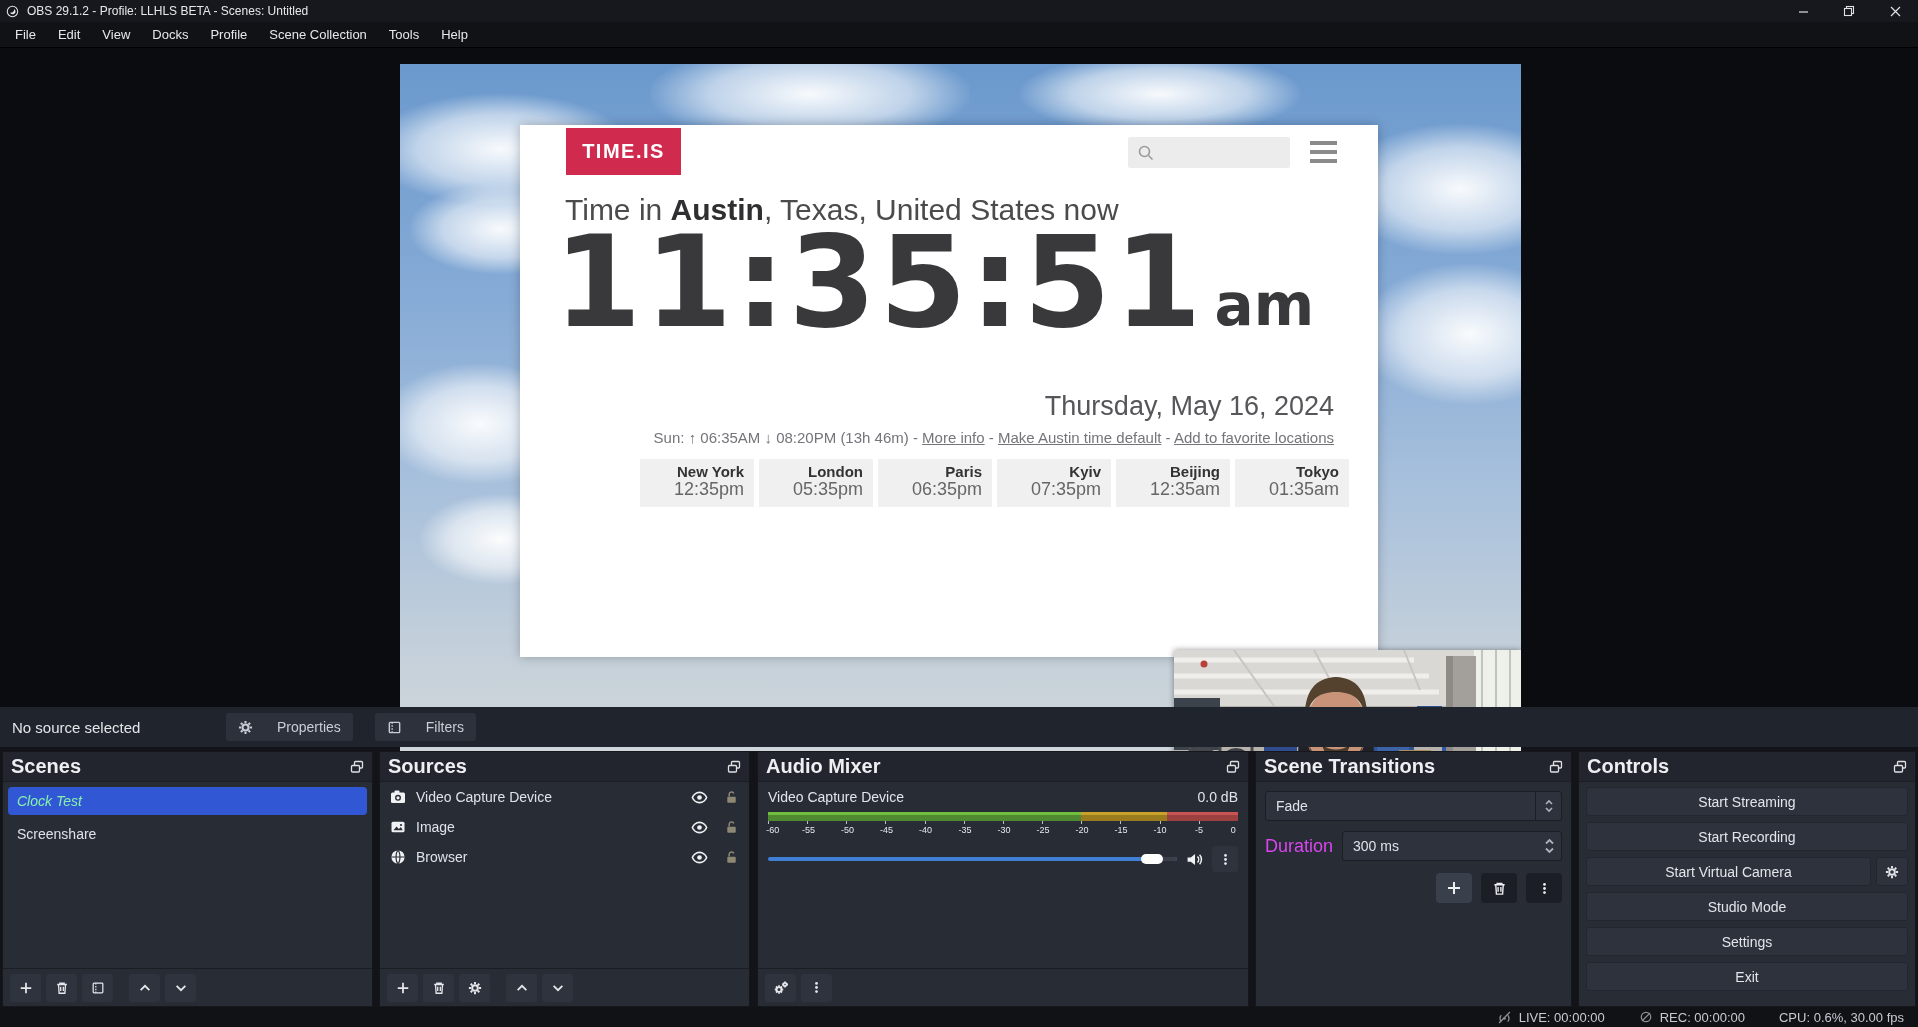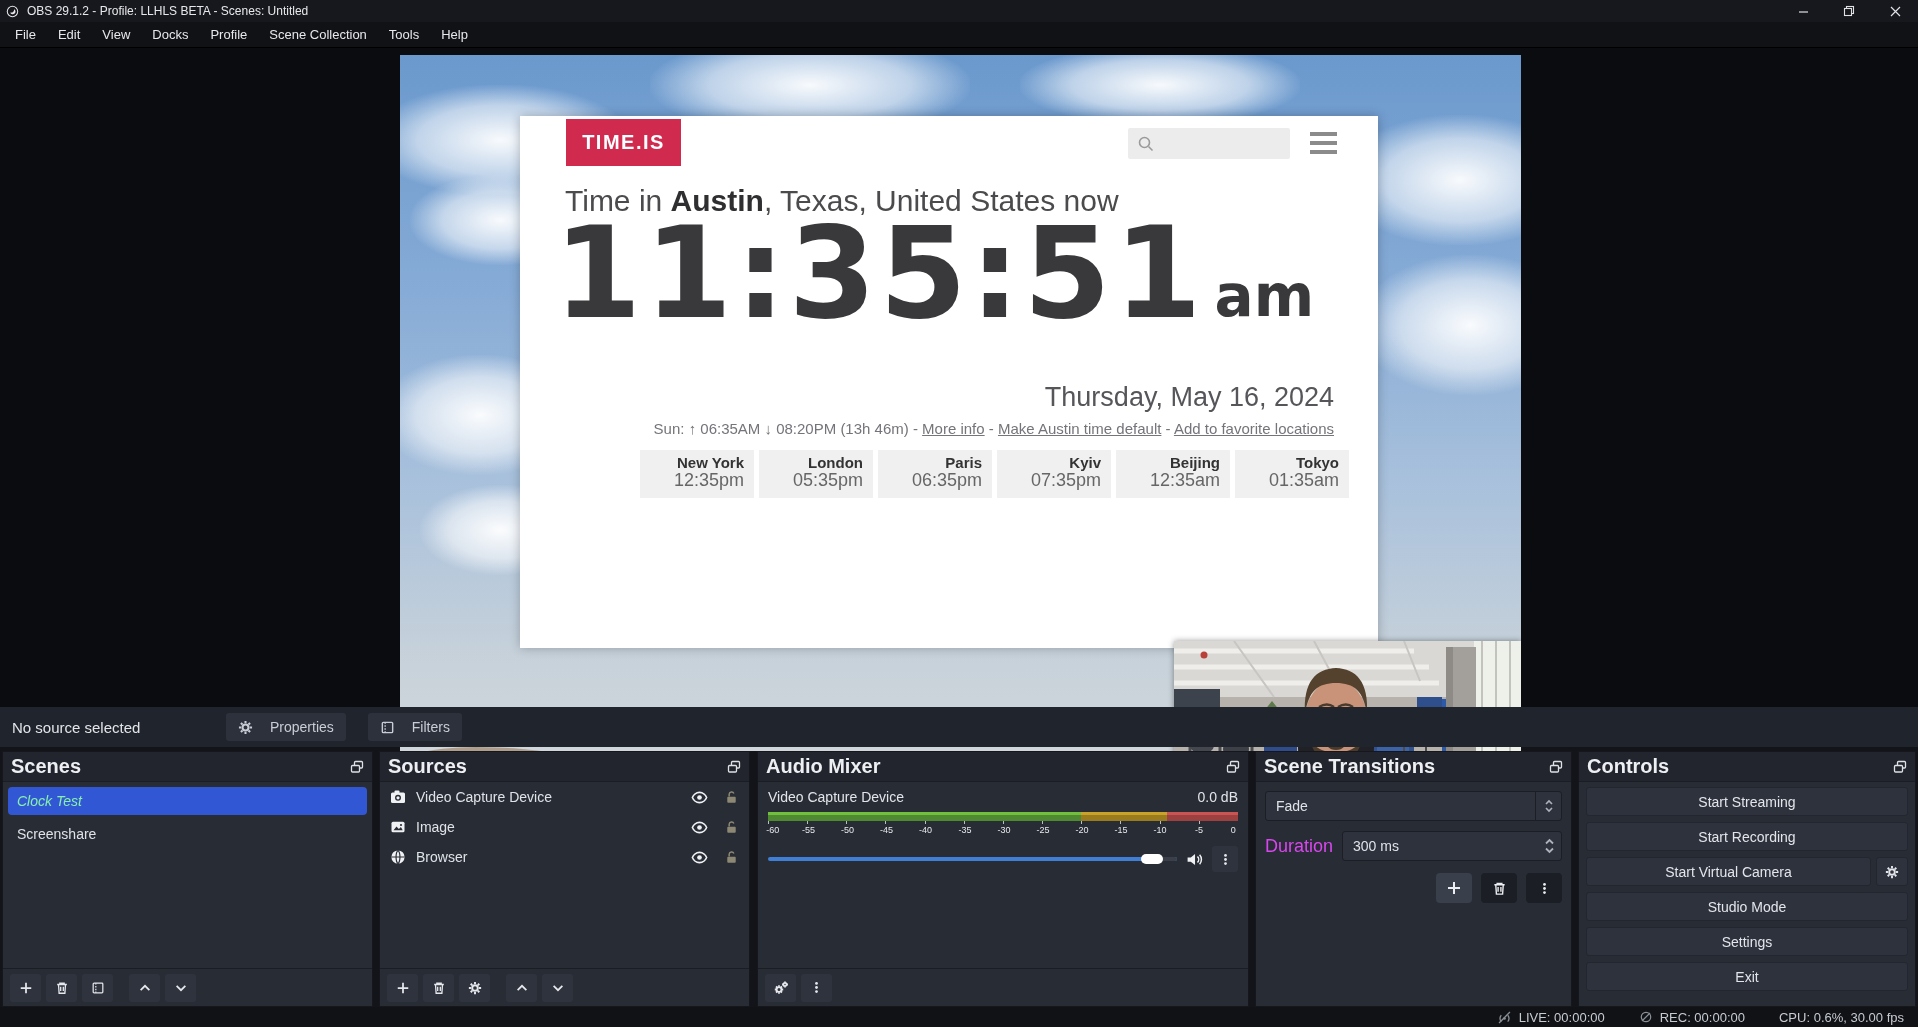--- a/index.html
+++ b/index.html
@@ -14,21 +14,21 @@
   .win-btns { margin-left:auto; display:flex; height:22px; }
   .win-btn { width:46px; height:22px; display:flex; align-items:center; justify-content:center; color:#dfe1e5; }
 
   
   .menubar { position:absolute; top:22px; left:0; right:0; height:26px; background:#101216;
              display:flex; align-items:center; padding-left:4px; border-bottom:1px solid #000; }
   .menu-item { padding:0 11px; line-height:26px; font-size:13px; color:#e7e8eb; }
 
   
   .preview { position:absolute; top:48px; left:0; right:0; height:659px; background:#0b0c10; }
-  .canvas { position:absolute; left:400px; top:7px; width:1121px; height:784px; overflow:hidden;
+  .canvas { position:absolute; left:400px; top:16px; width:1121px; height:784px; overflow:hidden;
             background:linear-gradient(180deg,#6b99cd 0%,#86abd6 30%,#a9c1dc 55%,#c8d2da 78%,#d9dcdd 100%); }
   .cloud { position:absolute; background:radial-gradient(ellipse at center, rgba(255,255,255,.95) 0%, rgba(255,255,255,.55) 45%, rgba(255,255,255,0) 72%); }
   .desert-far { position:absolute; bottom:58px; left:-10px; width:200px; height:34px; background:#a8947c;
                 border-radius:60% 80% 0 0 / 100% 90% 0 0; opacity:.85; }
   .desert-far2 { position:absolute; bottom:60px; left:120px; width:260px; height:22px; background:#b3a189;
                  border-radius:50% 70% 0 0 / 100% 100% 0 0; opacity:.8; }
   .dunes { position:absolute; bottom:0; left:0; right:0; height:70px;
            background:linear-gradient(180deg,#84765d 0%,#6d6049 40%,#544a39 100%); }
   .dune-hump { position:absolute; bottom:28px; left:300px; width:420px; height:34px; background:#6a5d48;
                border-radius:50% 50% 0 0 / 100% 100% 0 0; }
@@ -63,21 +63,21 @@
   .city-time { font-size:18px; color:#666; line-height:1.1; }
 
   .webcam { position:absolute; right:0; bottom:0; width:347px; height:198px; box-shadow:0 0 6px rgba(0,0,0,.4); }
 
   
   .src-toolbar { position:absolute; top:707px; left:0; right:0; height:40px; background:#20242c;
                  display:flex; align-items:center; }
   .src-status { margin-left:12px; font-size:15px; color:#e3e5e9; }
   .src-btns { position:absolute; left:226px; display:flex; gap:22px; }
   .tbtn { height:28px; background:#2d313b; border-radius:3px; padding:0 12px; display:flex;
-          align-items:center; gap:17px; color:#c9cdd5; font-size:14px; }
+          align-items:center; gap:24px; color:#c9cdd5; font-size:14px; }
 
   
   .docks { position:absolute; top:751px; left:0; right:0; height:256px; background:#121419; }
   .dock { position:absolute; top:0; height:256px; background:#282c35; border:1px solid #15171c;
           display:flex; flex-direction:column; }
   .dock-scenes { left:2px; width:371px; }
   .dock-sources { left:379px; width:371px; }
   .dock-audio { left:757px; width:492px; }
   .dock-transitions { left:1255px; width:317px; }
   .dock-controls { left:1578px; width:338px; }

